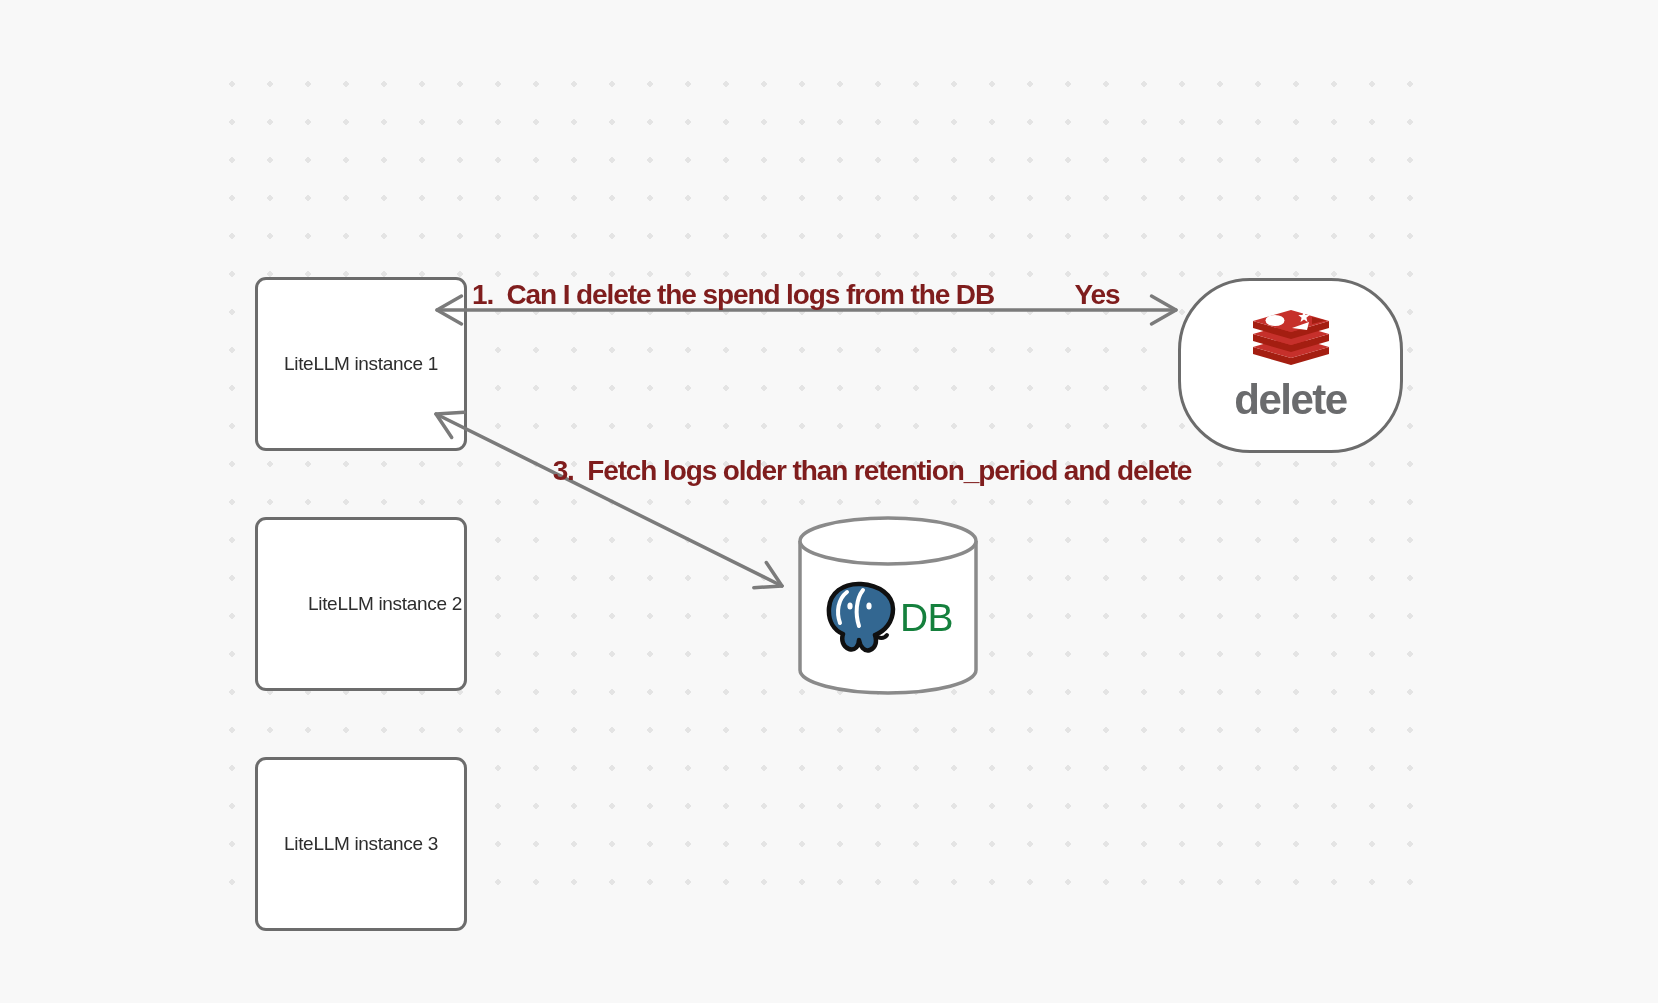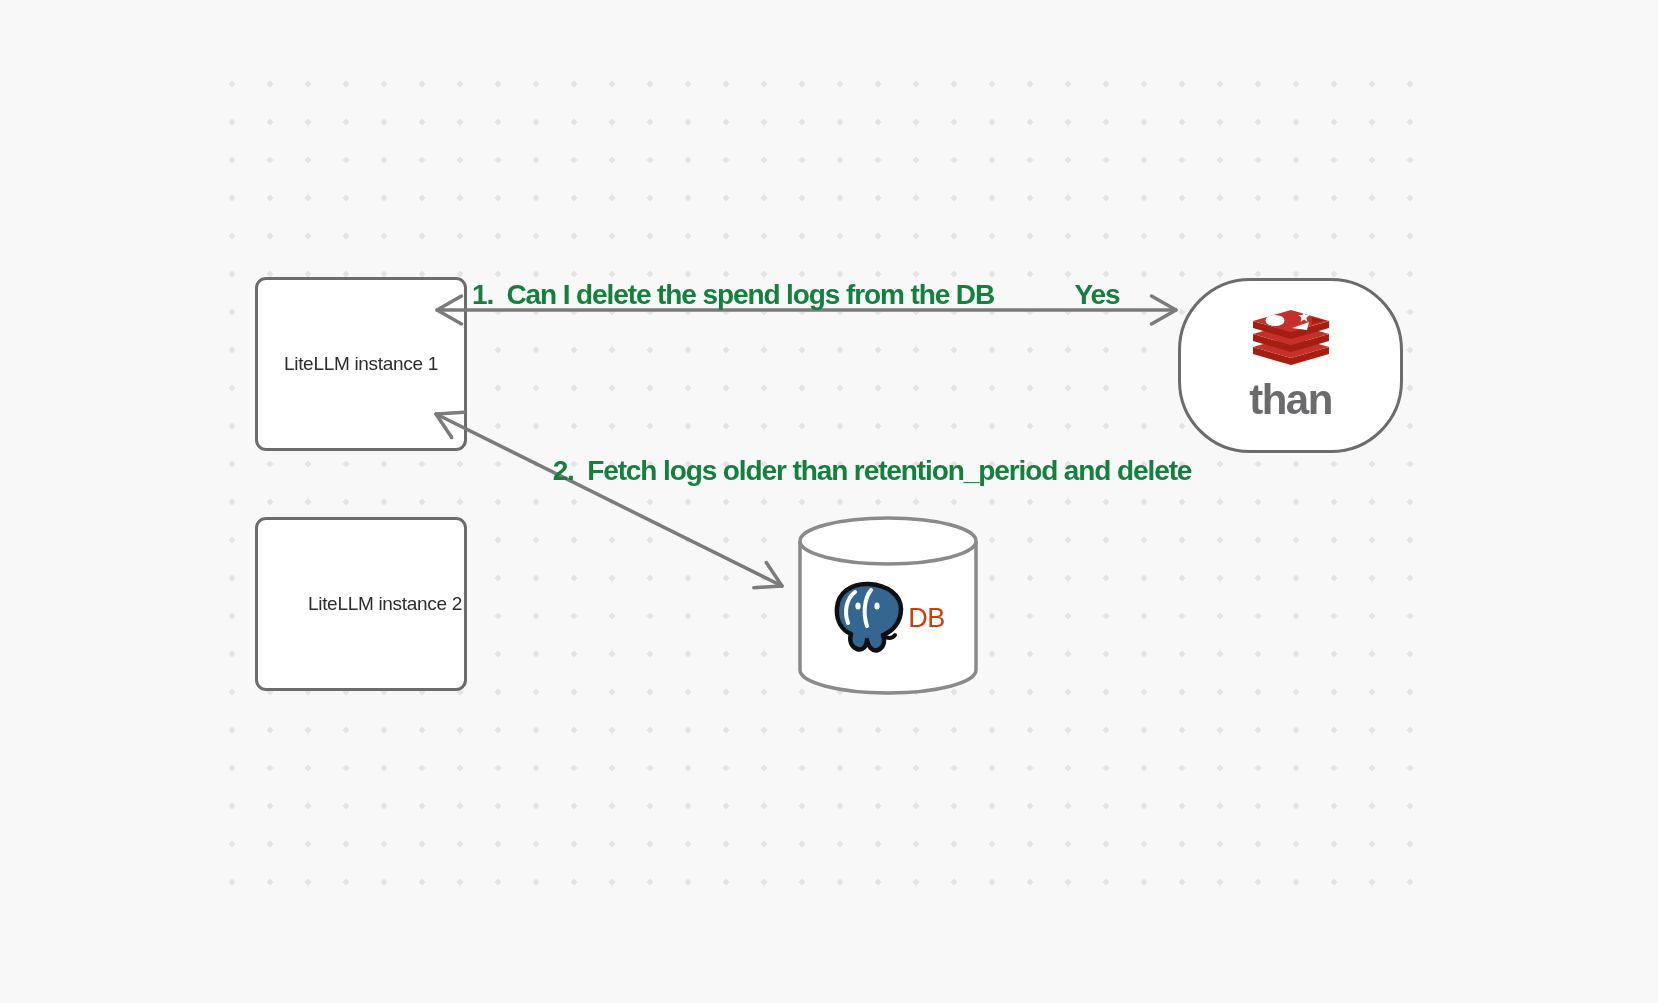--- a/index.html
+++ b/index.html
@@ -35,63 +35,66 @@
   .redis-wordmark{
     font-size:42px;font-weight:bold;color:#6a6b6d;letter-spacing:-1.5px;
     line-height:1;margin-top:3px;
   }
   .db-node{position:absolute;left:797px;top:512px;width:182px;height:184px;}
   .db-node .cyl{position:absolute;left:0;top:0;}
   .db-content{
     position:absolute;left:0;right:0;top:66px;height:80px;
     display:flex;align-items:center;justify-content:center;gap:1px;
   }
-  .db-label{font-size:27px;color:#c2410c;letter-spacing:-0.5px;}
+  .db-label{font-size:39px;color:#15803d;letter-spacing:-0.5px;}
   .arrow-layer{position:absolute;left:0;top:0;pointer-events:none;}
   .arrow-label{
     position:absolute;transform:translateX(-50%);
-    font-weight:bold;font-size:28px;letter-spacing:-1.1px;color:#15803d;
+    font-weight:bold;font-size:28px;letter-spacing:-1.1px;color:#7f1d1d;
     white-space:pre;line-height:1.1;
   }
   .label-1{left:733px;top:280px;}
   .label-yes{left:1097px;top:280px;}
   .label-2{left:872px;top:456px;}
 </style>
 </head>
 <body>
 
 <div class="canvas">
 
   <div class="dot-grid"></div>
 
   <div class="node-box box-1">
     <span class="box-label">LiteLLM instance 1</span>
   </div>
   <div class="node-box box-2">
     <span class="box-label">LiteLLM instance 2</span>
   </div>
+  <div class="node-box box-3">
+    <span class="box-label">LiteLLM instance 3</span>
+  </div>
 
   <div class="redis-node">
     <svg width="80" height="66" viewBox="0 0 80 66">
 
       <path d="M2,37 L2,44 L40,55 L78,44 L78,37 L40,48 Z" fill="#a41e11"></path>
       <path d="M40,26 L78,37 L40,48 L2,37 Z" fill="#c6302b"></path>
 
       <path d="M2,24 L2,31 L40,42 L78,31 L78,24 L40,35 Z" fill="#a41e11"></path>
       <path d="M40,13 L78,24 L40,35 L2,24 Z" fill="#c6302b"></path>
 
       <path d="M2,11 L2,18 L40,29 L78,18 L78,11 L40,22 Z" fill="#a41e11"></path>
       <path d="M40,0 L78,11 L40,22 L2,11 Z" fill="#c6302b"></path>
 
       <ellipse cx="24" cy="10.5" rx="9.5" ry="5.5" fill="#ffffff"></ellipse>
       <polygon points="53,1 54.5,5 58.7,5.1 55.4,7.8 56.5,11.9 53,9.5 49.5,11.9 50.6,7.8 47.3,5.1 51.5,5" fill="#ffffff"></polygon>
       <polygon points="41,18 58,12 56,20" fill="#ffffff"></polygon>
       <polygon points="61,7 75,10.5 61,14" fill="#a41e11"></polygon>
     </svg>
-    <div class="redis-wordmark">than</div>
+    <div class="redis-wordmark">delete</div>
   </div>
 
   <div class="db-node">
     <svg class="cyl" width="182" height="184" viewBox="0 0 182 184">
       <path d="M3 29 L3 158 A88 23 0 0 0 179 158 L179 29" fill="#ffffff" stroke="#8a8a8a" stroke-width="3.5"></path>
       <ellipse cx="91" cy="29" rx="88" ry="23" fill="#ffffff" stroke="#8a8a8a" stroke-width="3.5"></ellipse>
     </svg>
     <div class="db-content">
       <svg width="76" height="74" viewBox="0 0 76 74">
         <path d="M38 3 C20 2 7 12 6 27 C5 40 11 49 20 53 C18 59 20 66 26 68 C32 70 36 65 36 59 C37 65 41 71 47 69 C53 67 54 60 52 54 C62 50 70 41 70 28 C70 14 56 4 38 3 Z" fill="#336791" stroke="#101010" stroke-width="4.5" stroke-linejoin="round"></path>
@@ -110,15 +113,15 @@
       <marker id="ah" viewBox="0 0 10 10" refX="9" refY="5" markerWidth="10" markerHeight="10" orient="auto-start-reverse">
         <path d="M2,1 L9,5 L2,9" fill="none" stroke="#7b7b7b" stroke-width="1" stroke-linecap="round" stroke-linejoin="round"></path>
       </marker>
     </defs>
     <line x1="437" y1="310" x2="1176" y2="310" stroke="#7b7b7b" stroke-width="3.5" stroke-linecap="round" marker-start="url(#ah)" marker-end="url(#ah)"></line>
     <line x1="436" y1="414" x2="782" y2="586" stroke="#7b7b7b" stroke-width="3.5" stroke-linecap="round" marker-start="url(#ah)" marker-end="url(#ah)"></line>
   </svg>
 
   <div class="arrow-label label-1">1.  Can I delete the spend logs from the DB</div>
   <div class="arrow-label label-yes">Yes</div>
-  <div class="arrow-label label-2">2.  Fetch logs older than retention_period and delete</div>
+  <div class="arrow-label label-2">3.  Fetch logs older than retention_period and delete</div>
 
 </div>
 
 </body></html>

